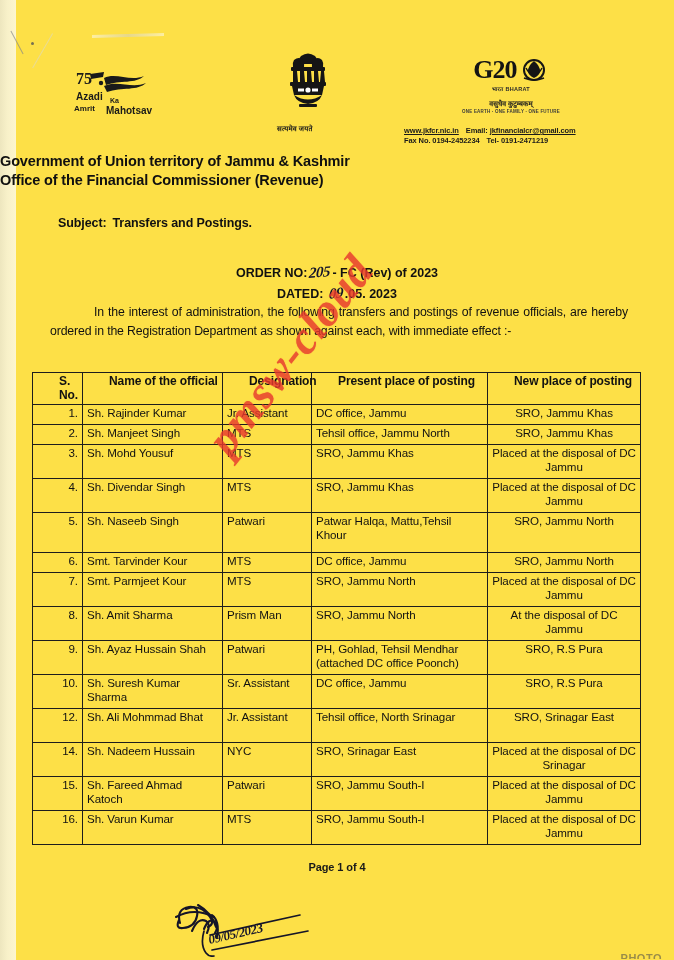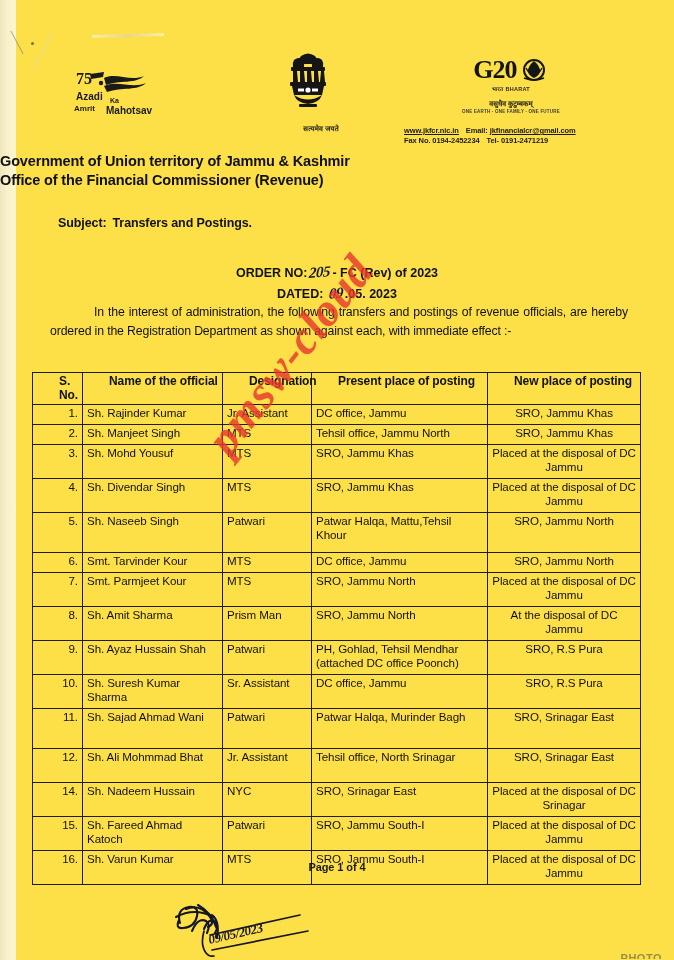--- a/index.html
+++ b/index.html
@@ -87,21 +87,21 @@
     position: absolute;
     left: 74px; top: 20px;
     width: 112px; height: 52px;
   }
   .logo-azadi .az-svg { display: block; }
 
   .logo-emblem {
     position: absolute;
     left: 277px; top: 2px;
     width: 62px; height: 84px;
-    text-align: right;
+    text-align: left;
   }
   .logo-emblem .satyamev {
     font-family: "Liberation Serif", serif;
     font-size: 7px;
     font-weight: bold;
     color: #1a1a1a;
     margin-top: 0px;
     letter-spacing: .2px;
   }
 
@@ -488,27 +488,20 @@
           <td class="c-desig">Patwari</td>
           <td class="c-present">PH, Gohlad, Tehsil Mendhar (attached DC office Poonch)</td>
           <td class="c-new">SRO, R.S Pura</td>
         </tr>
         <tr class="r-h2">
           <td class="c-sno">10.</td>
           <td class="c-name">Sh.  Suresh Kumar Sharma</td>
           <td class="c-desig">Sr. Assistant</td>
           <td class="c-present">DC office, Jammu</td>
           <td class="c-new">SRO, R.S Pura</td>
-        </tr>
-        <tr class="r-h3">
-          <td class="c-sno">11.</td>
-          <td class="c-name">Sh. Sajad Ahmad Wani</td>
-          <td class="c-desig">Patwari</td>
-          <td class="c-present">Patwar Halqa, Murinder Bagh</td>
-          <td class="c-new">SRO, Srinagar East</td>
         </tr>
         <tr class="r-h2">
           <td class="c-sno">12.</td>
           <td class="c-name"> Sh. Ali Mohmmad Bhat</td>
           <td class="c-desig">Jr. Assistant</td>
           <td class="c-present">Tehsil office, North Srinagar</td>
           <td class="c-new">SRO, Srinagar East</td>
         </tr>
         <tr class="r-h2">
           <td class="c-sno">14.</td>

